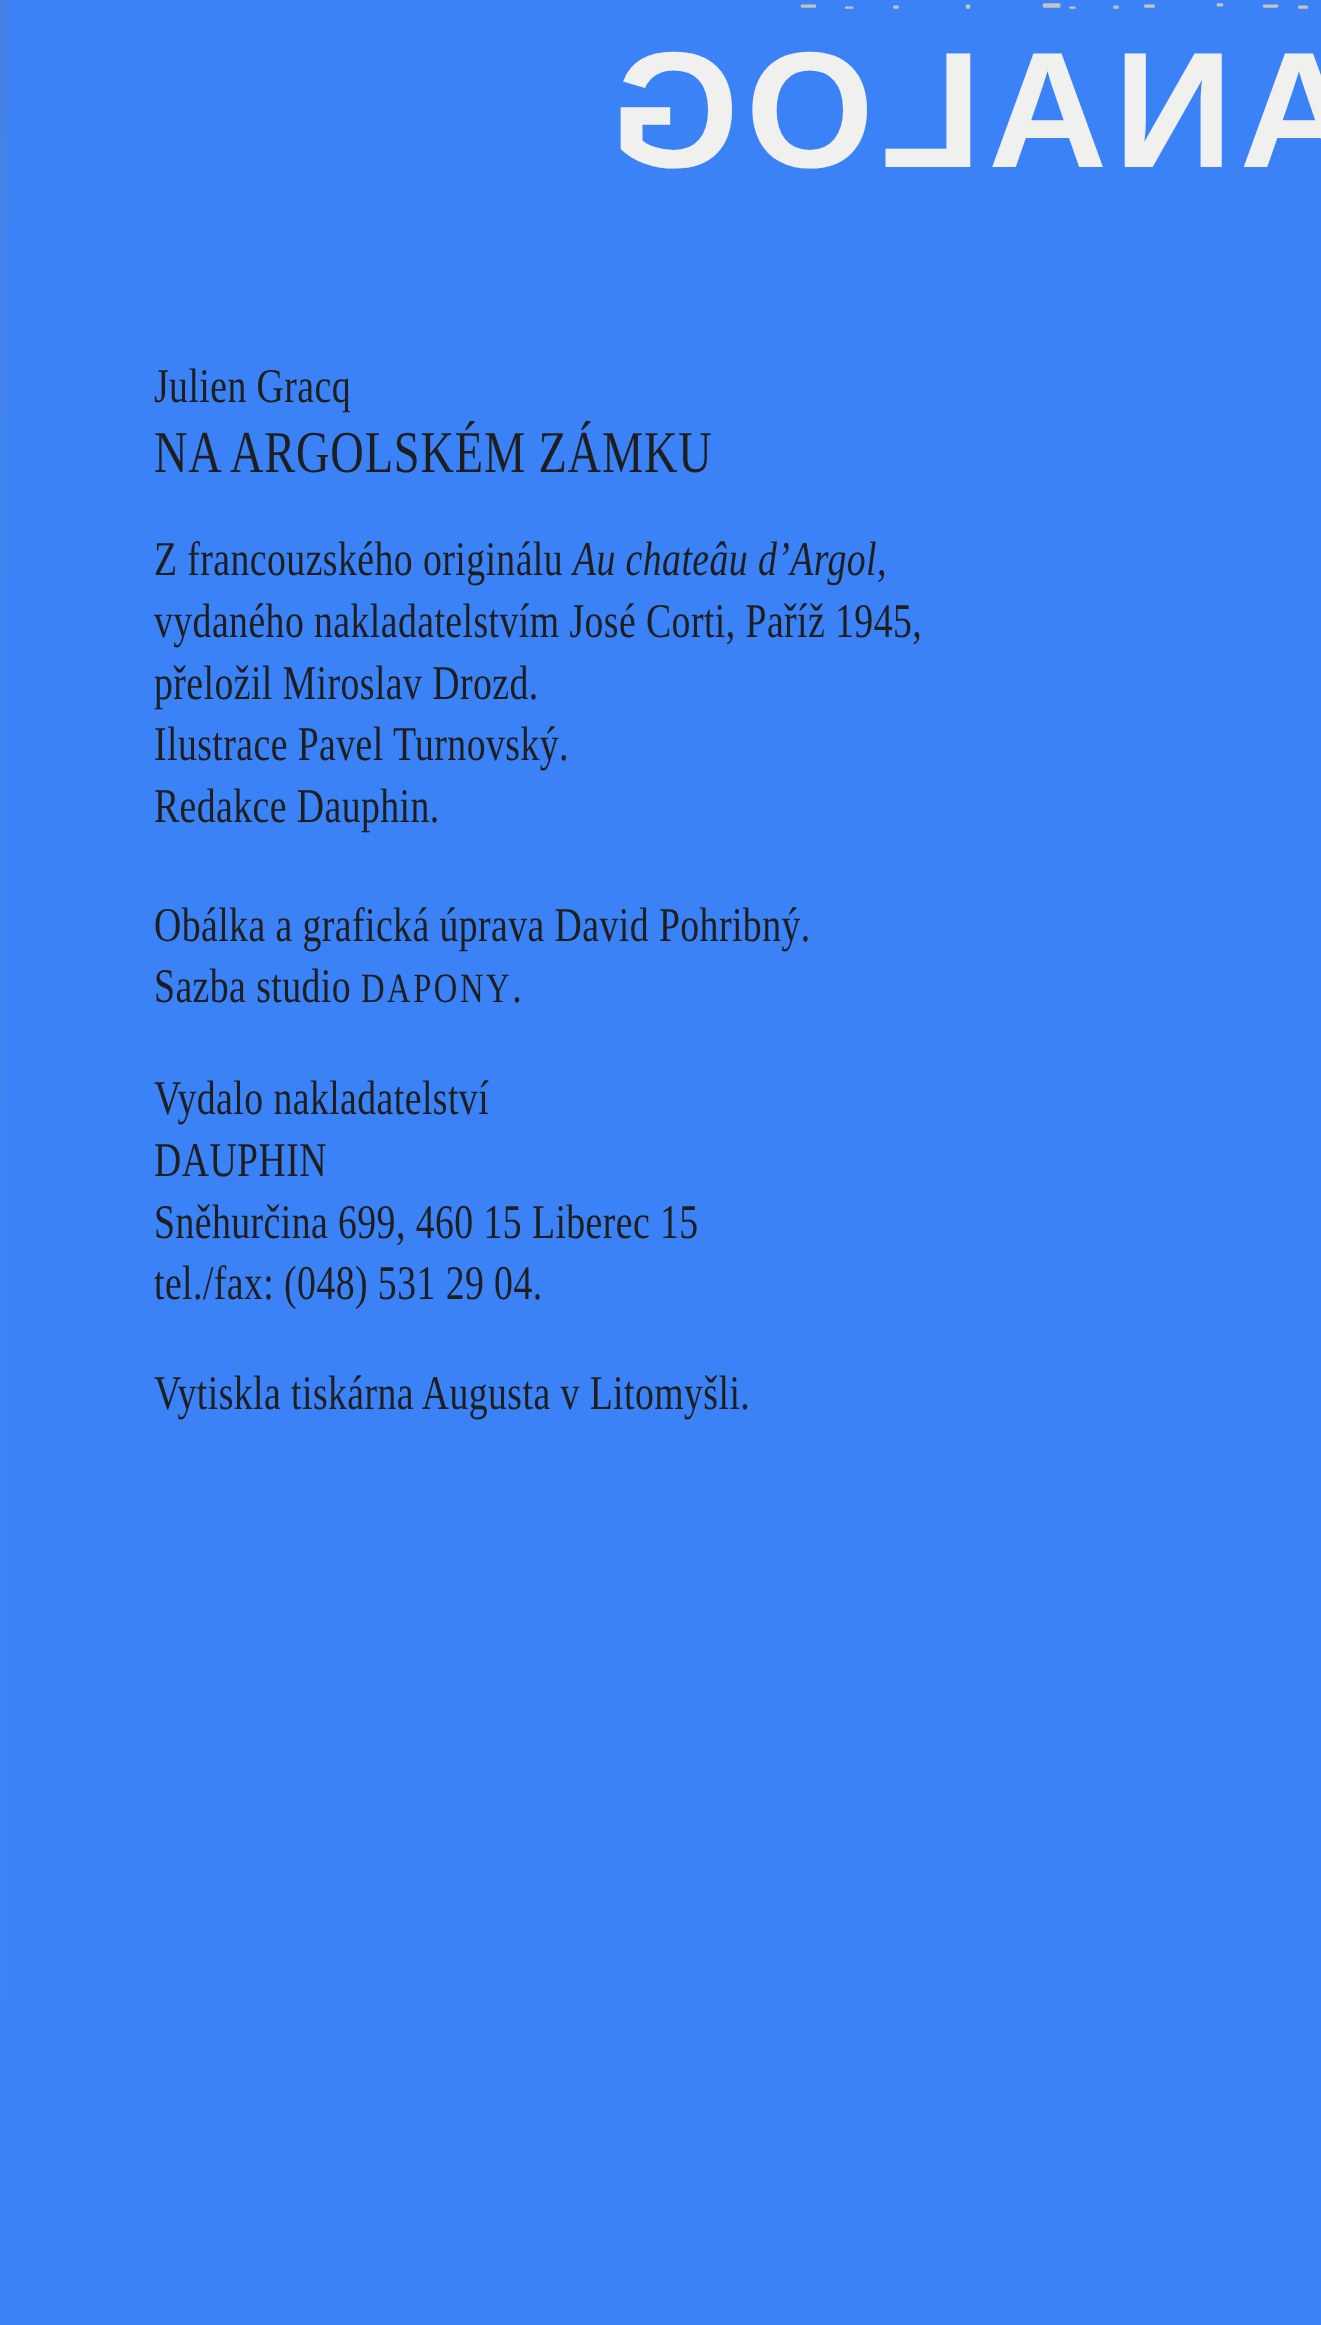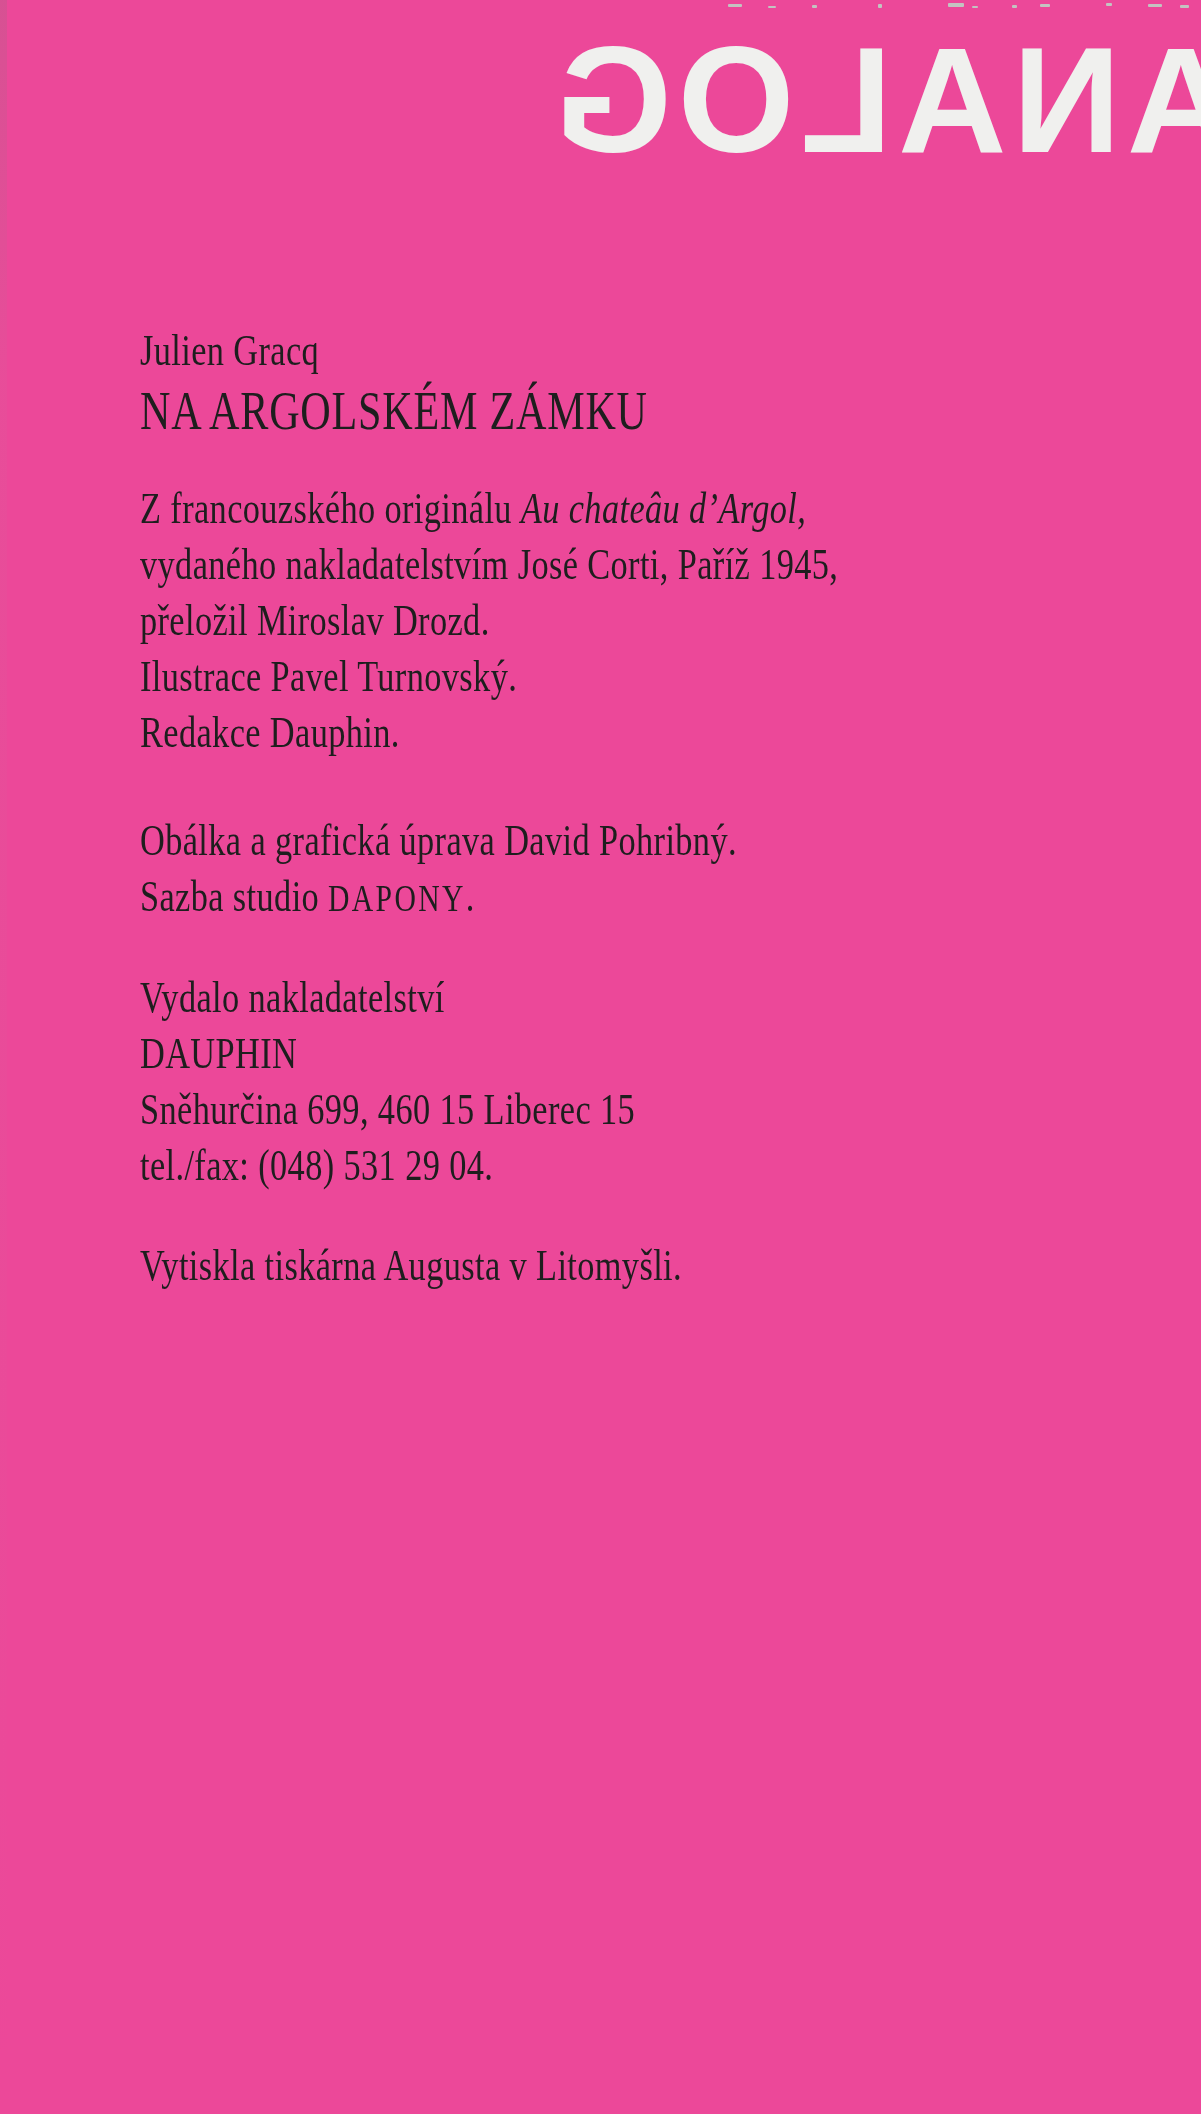--- a/index.html
+++ b/index.html
@@ -1,21 +1,21 @@
 <!DOCTYPE html>
 <html><head>
 <meta charset="utf-8">
 <style>
   html, body { margin: 0; padding: 0; background: #e9e9e9; }
   .page {
     position: relative;
     width: 1201px;
     height: 2114px;
     margin: 0 auto;
-    background: #ec4899;
+    background: #3b82f6;
     overflow: hidden;
     font-family: "Liberation Serif", serif;
     color: #1e1e1e;
   }
 
   
   .bleedthrough {
     position: absolute;
     top: 14px;
     right: -34px;

